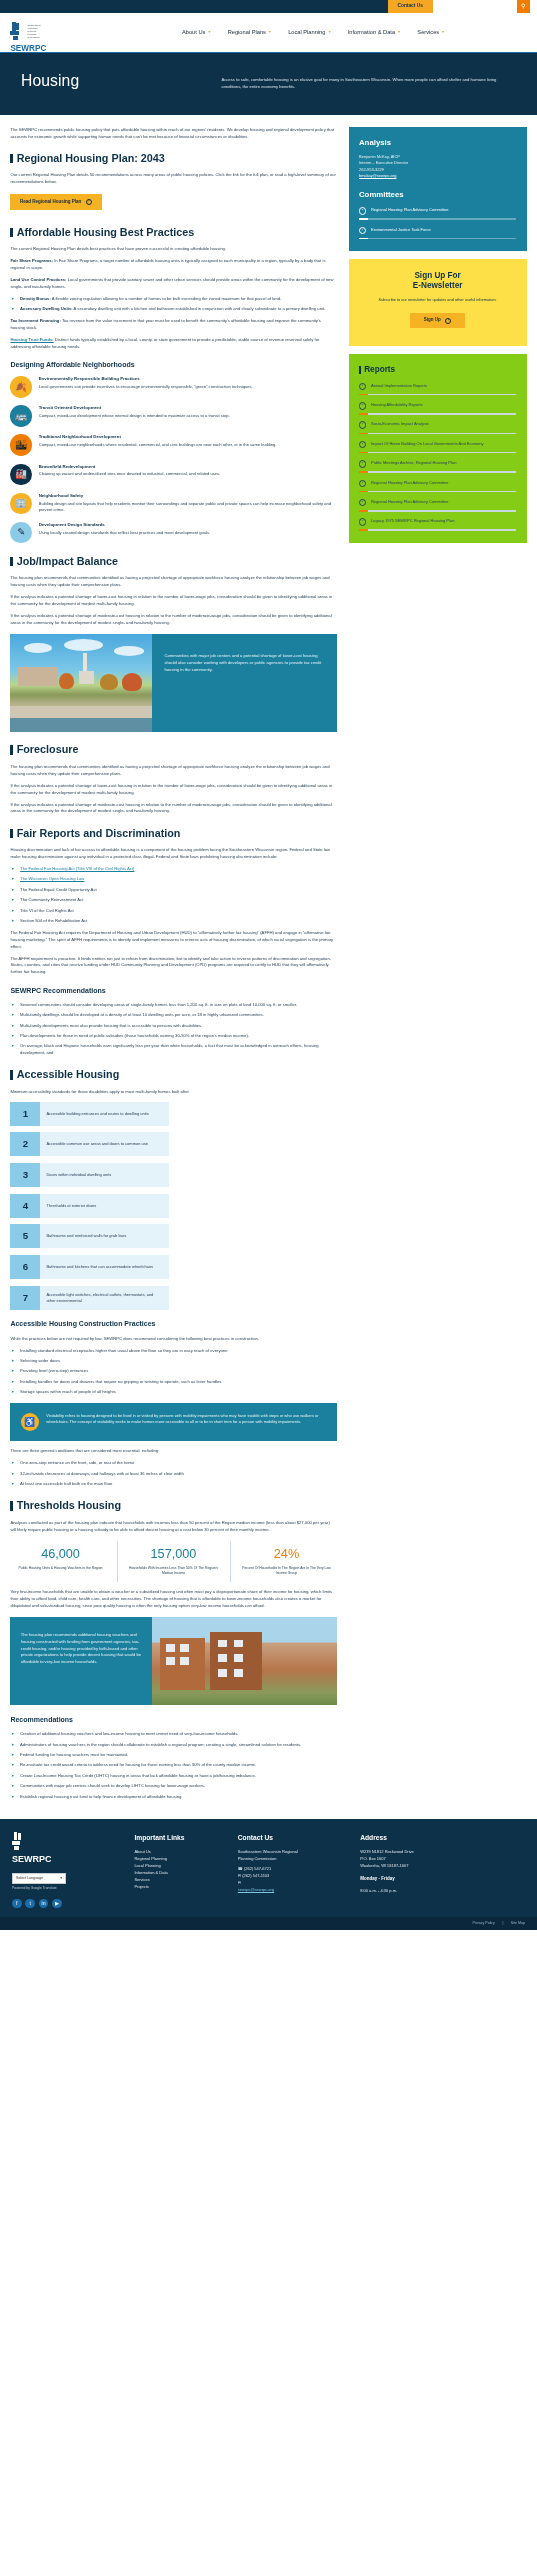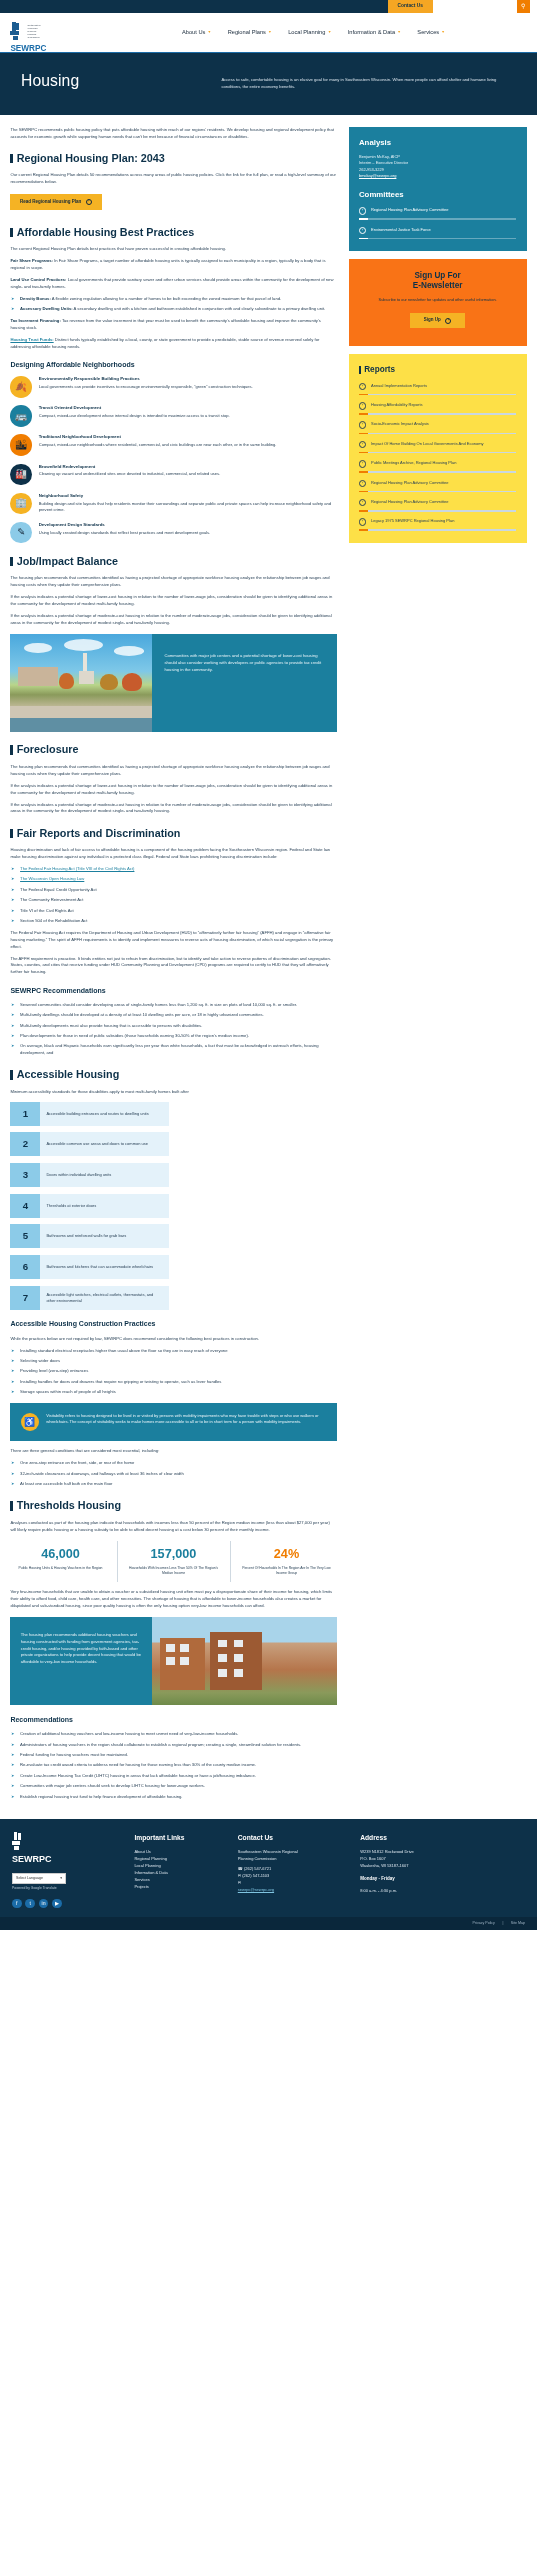--- a/index.html
+++ b/index.html
@@ -173,21 +173,21 @@
   }
   .vis-icon {
     width:18px;height:18px;border-radius:50%;background:#f5b324;color:#0d3149;
     display:flex;align-items:center;justify-content:center;font-size:9px;flex-shrink:0;
   }
   .vis-text { font-size:4px; line-height:1.6; }
 
   
   .stats { display:flex; gap:6px; margin: 7.5px 0 7.5px 0; }
   .stat { flex:1; text-align:center; padding: 4.5px 4.5px 6px 4.5px; }
-  .stat-num { font-size: 12.7px; font-weight: bold; color:#1b7f9e; }
+  .stat-num { font-size: 12.7px; font-weight: normal; color:#1b7f9e; }
   .stat-num.orange { color:#f07d00; }
   .stat-label { font-size: 3.4px; line-height:1.45; color:#2a4257; margin-top:2.2px; }
   .stat-div { width:0.7px; background:#cfd9e1; }
 
   
   .lower-callout { display:flex; margin: 7.5px 0 4.5px 0; height: 88px; }
   .lower-text {
     width: 142px; background:#1b7f9e; color:#ecf6fa; padding: 15px 10.4px;
     font-size:4.1px; line-height:1.62;
   }
@@ -208,25 +208,25 @@
     display:flex; gap:4.5px; align-items:flex-start; margin-top: 6.7px;
     font-size:4px; line-height:1.45; cursor:pointer;
   }
   .ring {
     width:7.5px;height:7.5px;border-radius:50%;border:0.6px solid currentColor;
     display:flex;align-items:center;justify-content:center;font-size:3.7px;flex-shrink:0;
   }
   .rule { height:1.5px; background:#ffffff55; margin: 3.7px 0 0 0; position:relative; }
   .rule:before { content:""; position:absolute; left:0; top:0; width:9px; height:1.5px; background:#fff; }
 
-  .card-blue { background:#f97316; color:#0d3149; padding: 12px 12px 13.4px 12px; text-align:center; margin-top: 7.5px; }
+  .card-blue { background:#fde047; color:#0d3149; padding: 12px 12px 13.4px 12px; text-align:center; margin-top: 7.5px; }
   .card-blue h4 { font-size: 8.2px; line-height:1.3; }
   .card-blue p { font-size: 3.9px; line-height:1.5; margin: 5.2px 0 6.7px 0; }
 
-  .card-reports { background:#fde047; padding: 10.4px 10.4px 12px 10.4px; margin-top: 7.5px; }
+  .card-reports { background:#84cc16; padding: 10.4px 10.4px 12px 10.4px; margin-top: 7.5px; }
   .card-reports h4 {
     font-size: 8.2px; color:#0d3149; display:flex; align-items:center; gap:3px; margin-bottom: 3px;
   }
   .card-reports h4 .bar { width:2.2px;height:7.5px;background:#0d3149;display:inline-block;}
   .report-item {
     display:flex; gap:4.5px; align-items:flex-start; margin-top: 6.7px;
     font-size:4px; line-height:1.45; color:#2a4257; cursor:pointer;
   }
   .report-item .ring { color:#2a4257; }
   .rule-o { height:1.5px; background:#c9d7e1; margin-top: 3.7px; position:relative; }

